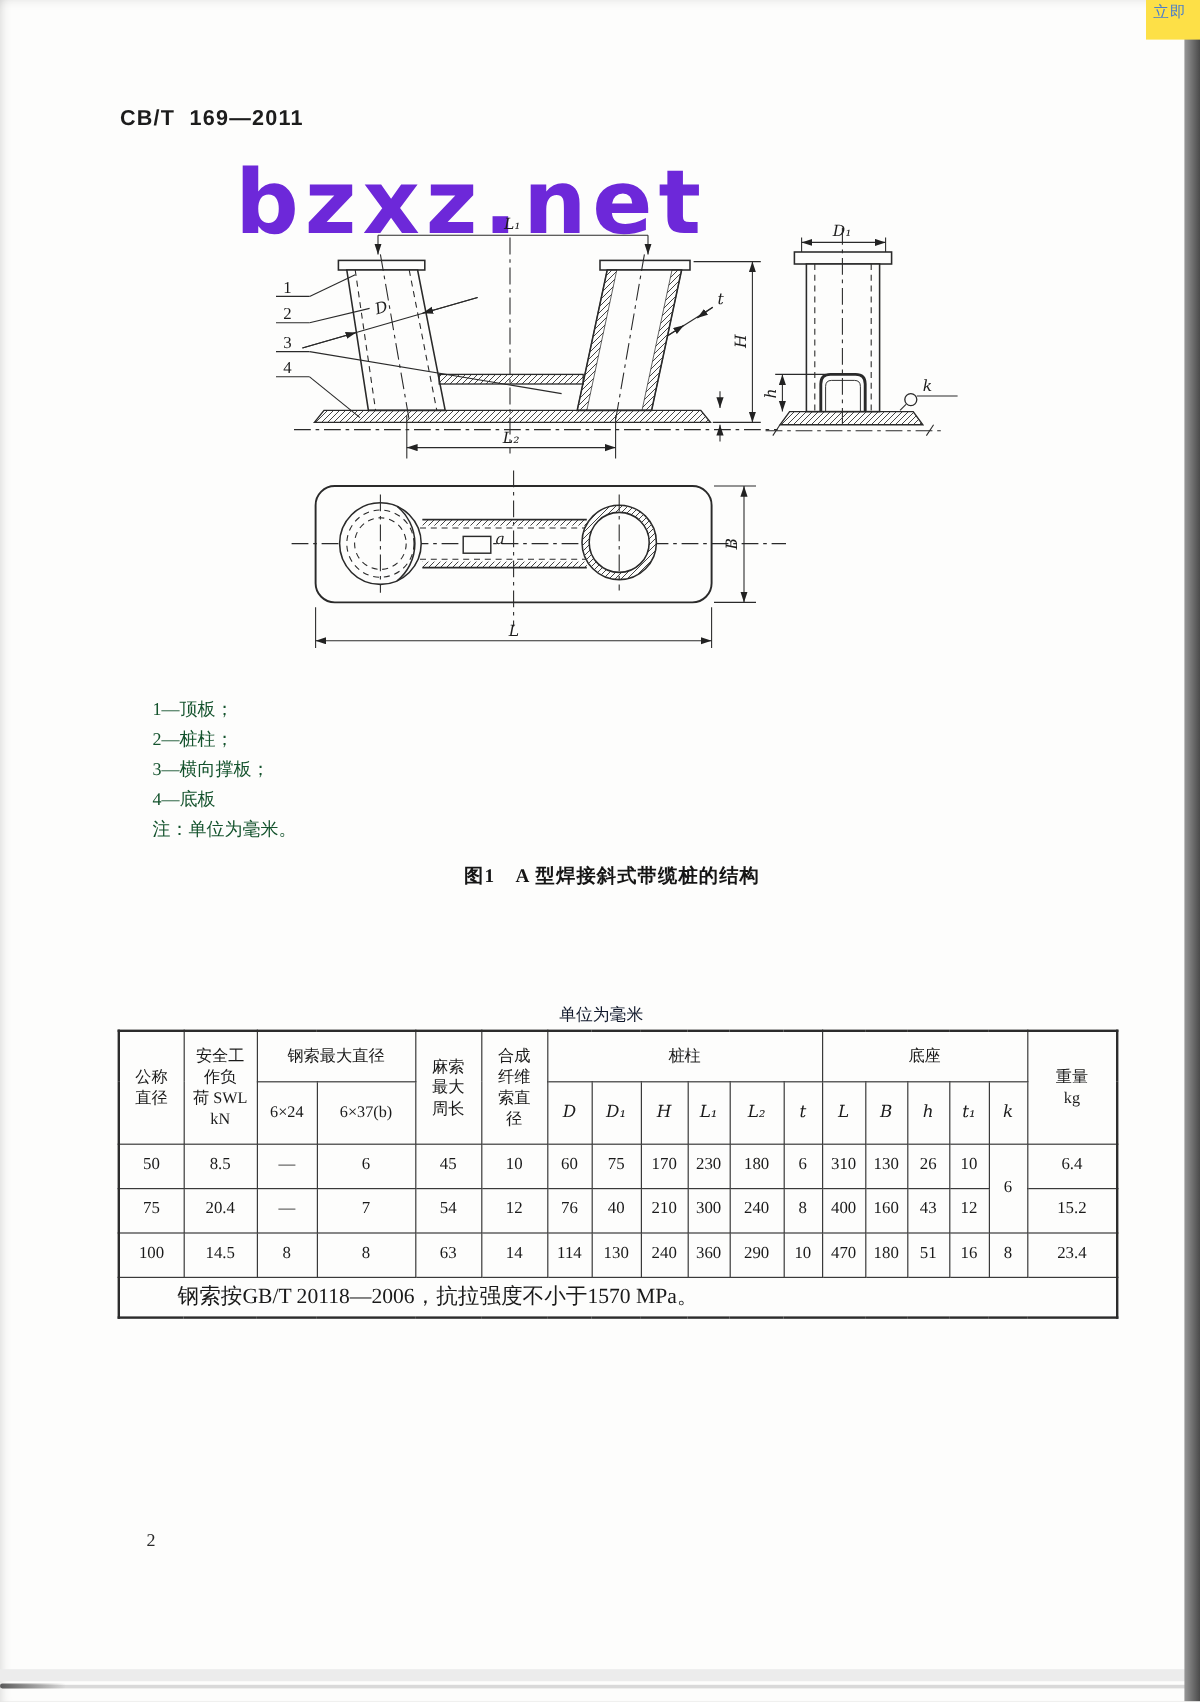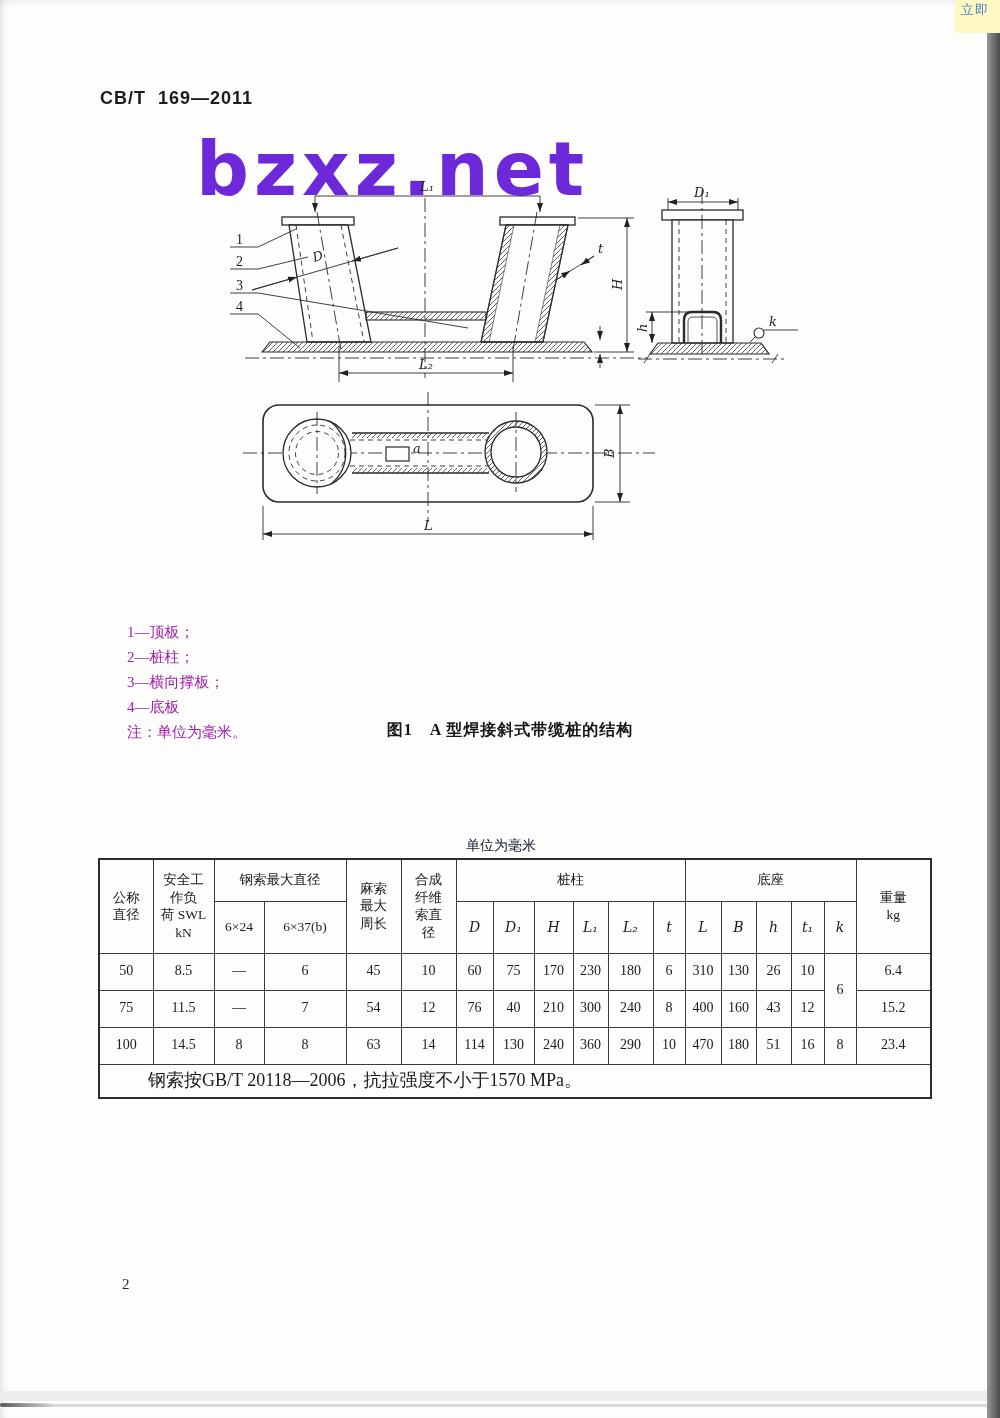--- a/index.html
+++ b/index.html
@@ -4,41 +4,41 @@
 <style>
   html,body{margin:0;padding:0;background:#e8e8e8;}
   .page{position:relative;width:1000px;height:1418px;background:#fdfdfc;overflow:hidden;
         font-family:"Liberation Serif","DejaVu Serif",serif;color:#222;
         box-shadow:inset 8px 0 10px -8px rgba(0,0,0,.18), inset 0 8px 10px -8px rgba(0,0,0,.10);}
   .doc-number{position:absolute;left:100px;top:88px;font-size:18px;font-weight:700;
         font-family:"Liberation Sans","DejaVu Sans",sans-serif;letter-spacing:1px;word-spacing:6px;color:#1c1c1c;}
   .watermark{position:absolute;left:196px;top:126px;font-family:"DejaVu Sans",sans-serif;
         font-weight:700;font-size:74px;letter-spacing:5px;color:#6d28d9;white-space:nowrap;}
   .drawing{position:absolute;left:0;top:140px;width:1000px;height:420px;}
-  .legend{position:absolute;left:127px;top:580px;font-size:15px;line-height:25px;color:#a21caf;margin-top:40px;}
+  .legend{position:absolute;left:127px;top:580px;font-size:15px;line-height:25px;color:#14532d;}
   .fig-caption{position:absolute;left:60px;width:900px;top:720px;text-align:center;
         font-size:16px;font-weight:700;color:#151515;letter-spacing:1px;}
   .tbl-caption{position:absolute;left:60px;width:900px;top:798px;text-align:center;
         font-size:16px;font-weight:700;color:#151515;letter-spacing:1px;}
   .unit-note{position:absolute;left:98px;width:832px;top:837px;text-align:center;
         padding-right:0;font-size:14px;color:#0f172a;}
   .unit-note span{margin-right:26px;}
   table.dims{position:absolute;left:98px;top:858px;width:832px;border-collapse:collapse;
         table-layout:fixed;font-size:13.5px;color:#1a1a1a;}
   table.dims th,table.dims td{border:1px solid #3a3a3a;text-align:center;vertical-align:middle;
         padding:1px 1px;font-weight:400;line-height:1.3;}
   table.dims{border:2px solid #2c2c2c;}
   .pre{white-space:pre-line;}
   .var{font-style:italic;font-family:"DejaVu Serif",serif;font-size:14px;}
   .note-cell{text-align:left !important;padding-left:48px !important;font-size:18px;height:30px;}
   .rowh1{height:42px;}
   .rowh2{height:52px;}
   .drow{height:37px;font-size:14px;}
   .page-number{position:absolute;left:122px;top:1276px;font-size:15px;color:#2a2a2a;}
-  .corner-block{position:absolute;right:0;top:0;width:45px;height:33px;background:#fef9c3;
+  .corner-block{position:absolute;right:0;top:0;width:45px;height:33px;background:#fde047;
         overflow:hidden;z-index:5;}
   .corner-block span{display:block;margin:1px 0 0 6px;font-size:13px;color:#4d7fc9;
         font-family:"Liberation Sans",sans-serif;letter-spacing:1px;}
   .right-strip{position:absolute;right:0;top:0;width:13px;height:1418px;z-index:4;
         background:linear-gradient(to right,#979797,#4a4a4a);}
   .bottom-band1{position:absolute;left:0;top:1391px;width:1000px;height:10px;background:#ececec;}
   .bottom-band2{position:absolute;left:0;top:1404px;width:1000px;height:3px;background:#d9d9d9;}
   .bottom-smudge{position:absolute;left:0;top:1403px;width:55px;height:4px;
         background:linear-gradient(to right,#5a5a5a,rgba(90,90,90,0));border-radius:2px;}
   
@@ -282,21 +282,21 @@
       <td>6</td>
       <td>310</td>
       <td>130</td>
       <td>26</td>
       <td>10</td>
       <td rowspan="2">6</td>
       <td>6.4</td>
     </tr>
     <tr class="drow">
       <td>75</td>
-      <td>11.5</td>
+      <td>20.4</td>
       <td>—</td>
       <td>7</td>
       <td>54</td>
       <td>12</td>
       <td>76</td>
       <td>40</td>
       <td>210</td>
       <td>300</td>
       <td>240</td>
       <td>8</td>

